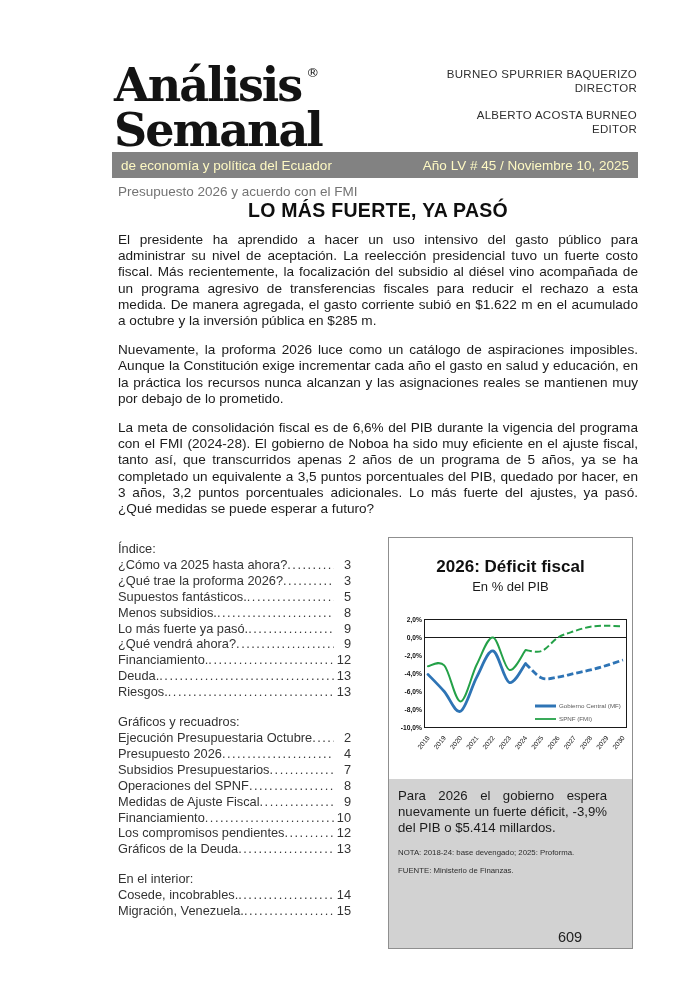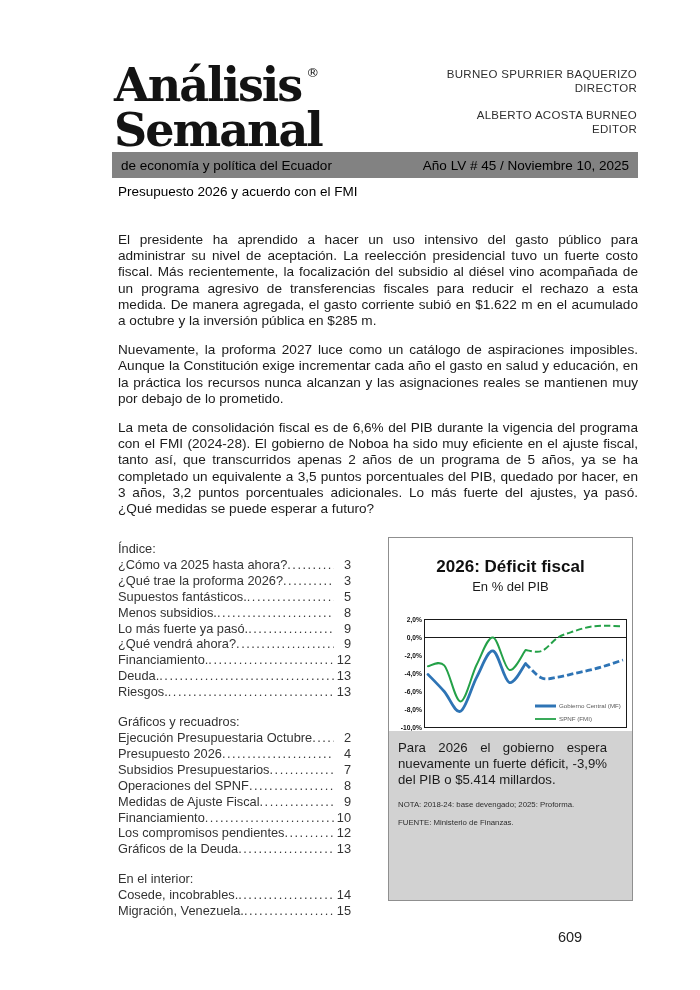--- a/index.html
+++ b/index.html
@@ -10,42 +10,42 @@
   .logo{position:absolute;left:114px;top:50px;font-family:"DejaVu Serif",serif;
         font-weight:bold;color:#131313;letter-spacing:-2px;line-height:45px;}
   .logo .lg-line{font-size:46px;display:block;}
   .logo .reg{font-family:"DejaVu Sans",sans-serif;font-size:13px;letter-spacing:0;
              vertical-align:24px;margin-left:5px;font-weight:normal;}
   .masthead{position:absolute;top:68px;right:63px;text-align:right;font-size:11.5px;
             line-height:13.5px;color:#2f2f2f;letter-spacing:.3px;}
   .masthead .gap{height:14px;}
 
   .tagbar{position:absolute;left:112px;top:152px;width:526px;height:26px;background:#828282;
-          color:#000000;font-size:13.5px;display:flex;align-items:center;
+          color:#fef9c3;font-size:13.5px;display:flex;align-items:center;
           justify-content:space-between;padding:0 9px;box-sizing:border-box;}
 
   
-  .kicker{position:absolute;left:118px;top:184px;font-size:13.5px;color:#000000;}
+  .kicker{position:absolute;left:118px;top:184px;font-size:13.5px;color:#737373;}
   .headline{position:absolute;left:118px;top:199px;width:520px;text-align:center;
             font-size:19.5px;font-weight:bold;color:#0f0f0f;letter-spacing:.3px;}
   .bodycopy{position:absolute;left:118px;top:232px;width:520px;}
   .bodycopy p{margin:0 0 13px 0;font-size:13.6px;line-height:16.2px;text-align:justify;}
 
   
   .toc{position:absolute;left:118px;top:541px;width:233px;font-size:12.8px;
        line-height:15.9px;color:#333;}
   .toc-section{margin-bottom:14px;}
   .toc-row{display:flex;align-items:baseline;}
   .toc-label{white-space:nowrap;}
   .toc-dots{flex:1;overflow:hidden;white-space:nowrap;letter-spacing:1.5px;color:#3c3c3c;}
   .toc-dots::after{content:"..........................................................................";}
   .toc-page{flex:none;min-width:15px;text-align:right;padding-left:2px;}
 
   
-  .panel{position:absolute;left:388px;top:537px;width:245px;height:364px;
+  .panel{position:absolute;left:388px;top:537px;width:245px;height:412px;
          border:1px solid #8f8f8f;background:#fff;box-sizing:border-box;}
   .chart-title{margin-top:19px;text-align:center;font-size:17px;font-weight:bold;color:#101010;}
   .chart-sub{text-align:center;font-size:13px;margin-top:2px;color:#1b1b1b;}
   #chart{position:absolute;left:0;top:76px;font-family:"Liberation Sans",sans-serif;}
   .panel-note{position:absolute;left:0;right:0;bottom:0;height:169px;background:#d2d2d2;
               padding:9px 25px 0 9px;box-sizing:border-box;}
   .panel-note p{margin:0 0 13px 0;font-size:13.2px;line-height:15.8px;text-align:justify;color:#1b1b1b;}
   .small-note{font-size:7.8px;color:#2d2d2d;margin-top:2px;}
   .small-note + .small-note{margin-top:9px;}
 
@@ -69,23 +69,24 @@
     <div>ALBERTO ACOSTA BURNEO</div>
     <div>EDITOR</div>
   </div>
 
   <div class="tagbar">
     <span>de economía y política del Ecuador</span>
     <span>Año LV # 45 / Noviembre 10, 2025</span>
   </div>
 
   <div class="kicker">Presupuesto 2026 y acuerdo con el FMI</div>
+  <div class="headline">LO MÁS FUERTE, YA PASÓ</div>
   <div class="bodycopy">
       <p>El presidente ha aprendido a hacer un uso intensivo del gasto público para administrar su nivel de aceptación. La reelección presidencial tuvo un fuerte costo fiscal. Más recientemente, la focalización del subsidio al diésel vino acompañada de un programa agresivo de transferencias fiscales para reducir el rechazo a esta medida. De manera agregada, el gasto corriente subió en $1.622 m en el acumulado a octubre y la inversión pública en $285 m.</p>
-      <p>Nuevamente, la proforma 2027 luce como un catálogo de aspiraciones imposibles. Aunque la Constitución exige incrementar cada año el gasto en salud y educación, en la práctica los recursos nunca alcanzan y las asignaciones reales se mantienen muy por debajo de lo prometido.</p>
+      <p>Nuevamente, la proforma 2026 luce como un catálogo de aspiraciones imposibles. Aunque la Constitución exige incrementar cada año el gasto en salud y educación, en la práctica los recursos nunca alcanzan y las asignaciones reales se mantienen muy por debajo de lo prometido.</p>
       <p>La meta de consolidación fiscal es de 6,6% del PIB durante la vigencia del programa con el FMI (2024-28). El gobierno de Noboa ha sido muy eficiente en el ajuste fiscal, tanto así, que transcurridos apenas 2 años de un programa de 5 años, ya se ha completado un equivalente a 3,5 puntos porcentuales del PIB, quedado por hacer, en 3 años, 3,2 puntos porcentuales adicionales. Lo más fuerte del ajustes, ya pasó. ¿Qué medidas se puede esperar a futuro?</p>
     </div>
 
   <div class="toc">
     <div class="toc-section">
       <div>Índice:</div>
       <div>
           <div class="toc-row">
             <span class="toc-label">¿Cómo va 2025 hasta ahora?</span>
             <span class="toc-dots"></span>

